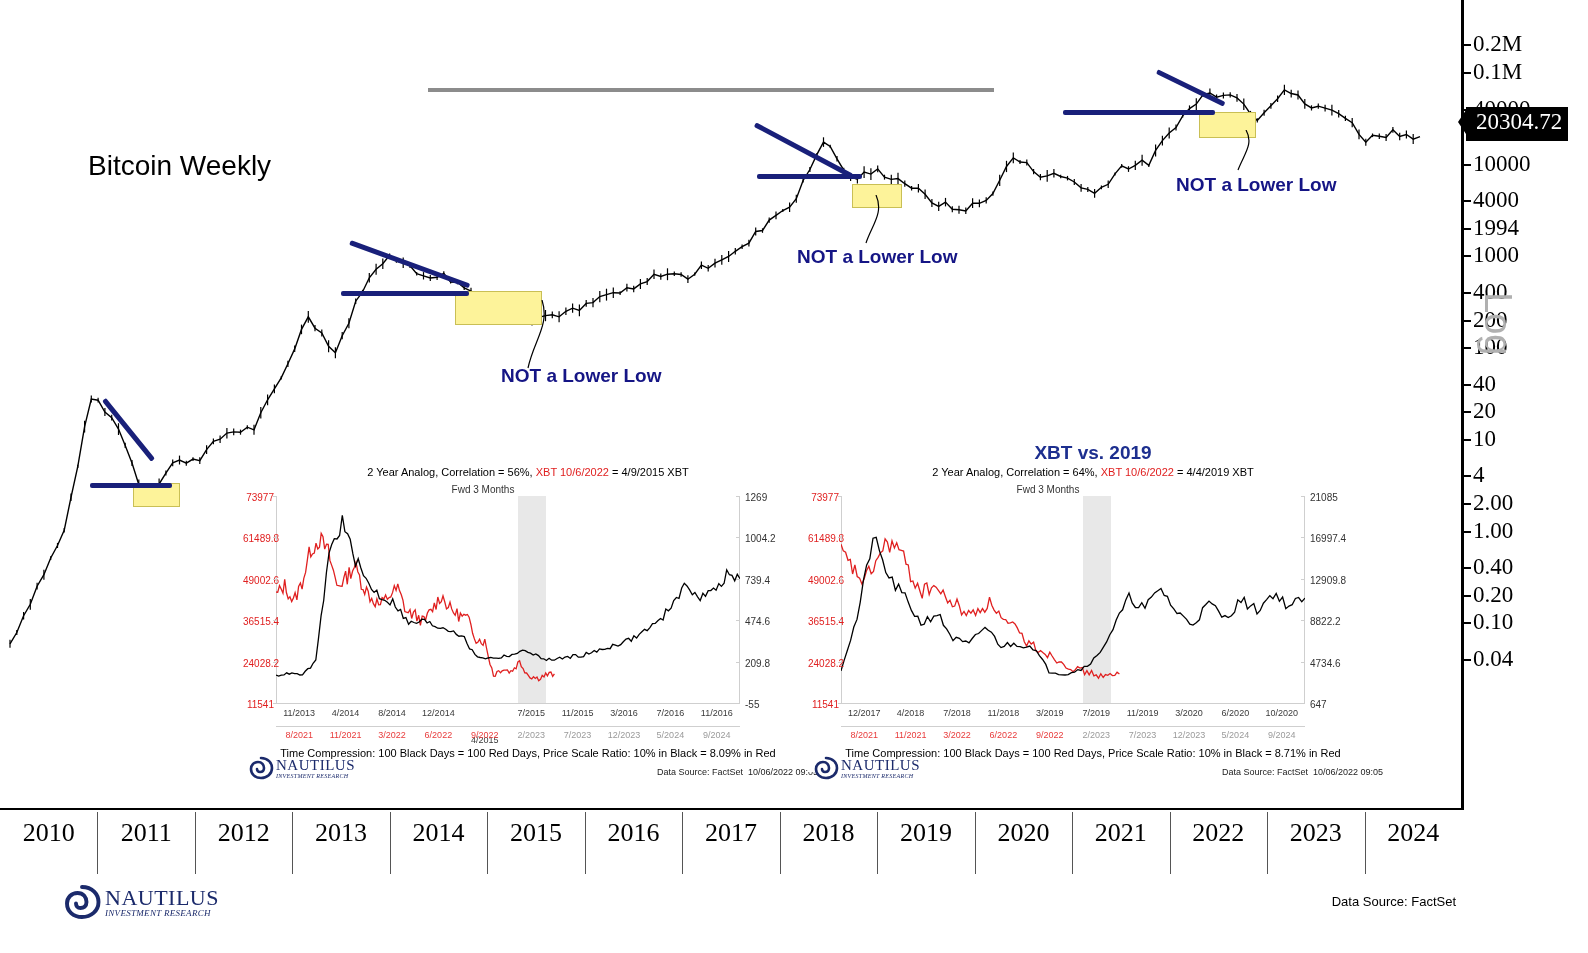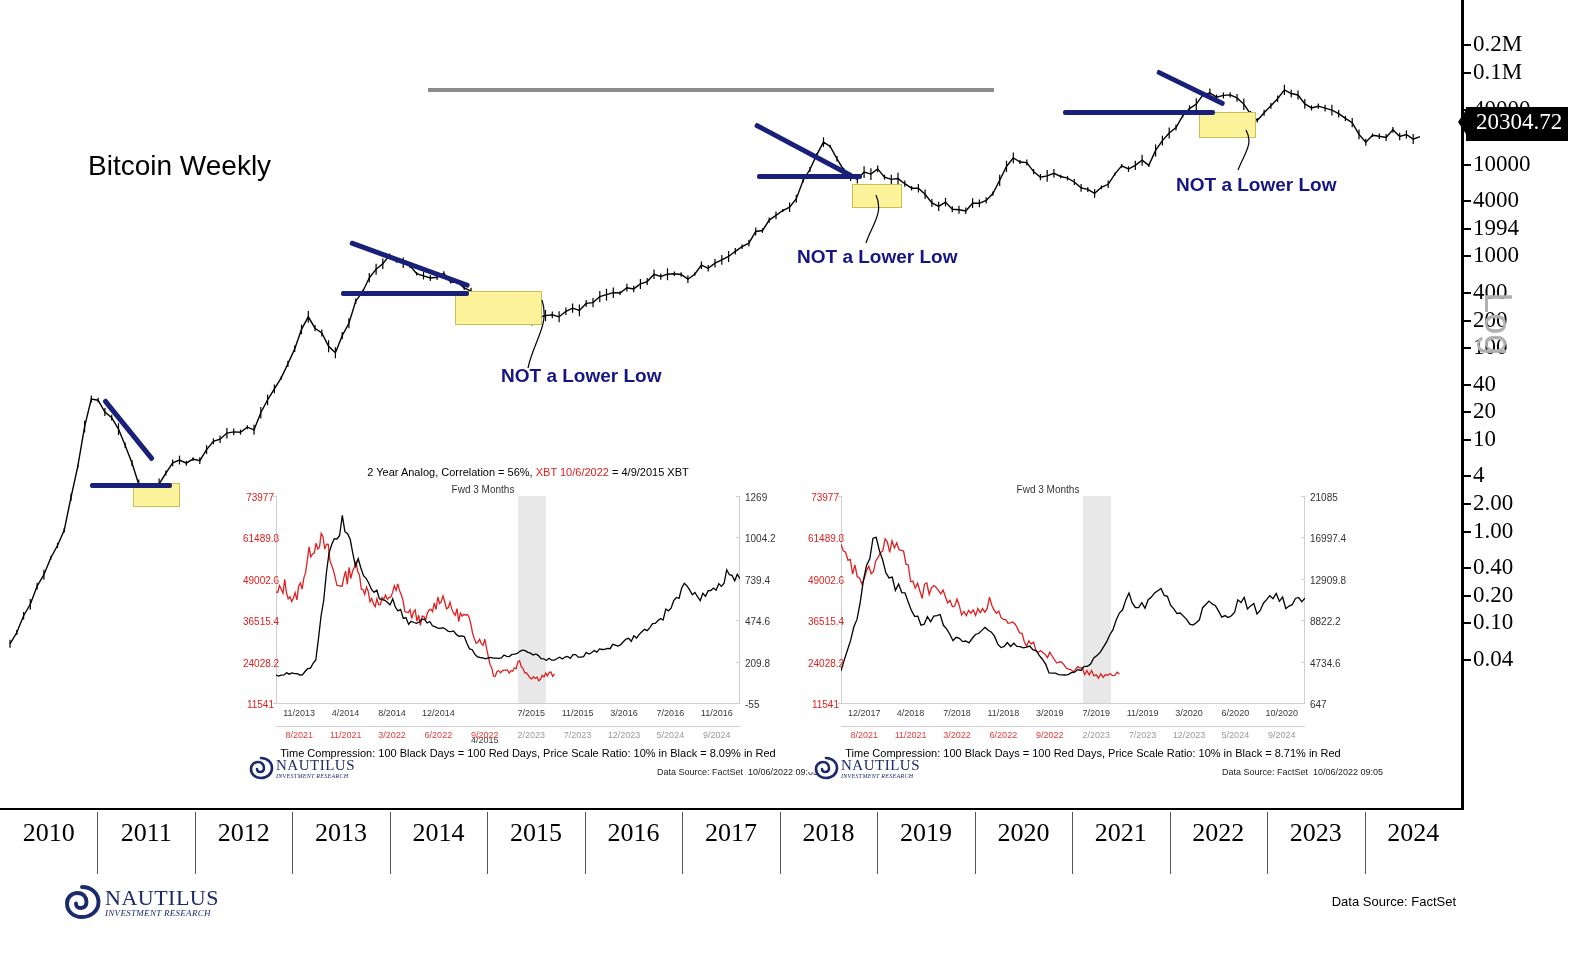--- a/index.html
+++ b/index.html
@@ -561,20 +561,24 @@
     <div class="xlab red" style="left: 172.2px; top: 290px; width: 46.4px;">6/2022</div>
     <div class="xlab red" style="left: 218.6px; top: 290px; width: 46.4px;">9/2022</div>
     <div class="xlab gry" style="left: 265px; top: 290px; width: 46.4px;">2/2023</div>
     <div class="xlab gry" style="left: 311.4px; top: 290px; width: 46.4px;">7/2023</div>
     <div class="xlab gry" style="left: 357.8px; top: 290px; width: 46.4px;">12/2023</div>
     <div class="xlab gry" style="left: 404.2px; top: 290px; width: 46.4px;">5/2024</div>
     <div class="xlab gry" style="left: 450.6px; top: 290px; width: 46.4px;">9/2024</div>
   </div>
 
 <div class="inset" style="left:808px;top:440px;width:570px;height:332px;">
+  <div class="inset-title" style="left:0;top:2px;">XBT vs. 2019</div>
+  <div class="inset-sub" style="left:0;top:26px;">
+    <span>2 Year Analog, Correlation = 64%, </span><span class="red">XBT 10/6/2022</span><span>  = 4/4/2019 XBT</span>
+  </div>
   <div class="inset-fwd" style="left:120px;top:44px;width:240px;">Fwd 3 Months</div>
 
   <div class="shade" style="left:275px;top:56px;width:28px;height:207px;"></div>
   <div class="axline" style="left:33px;top:56px;width:1px;height:207px;"></div>
   <div class="axline" style="left:496px;top:56px;width:1px;height:207px;"></div>
   <div class="axline" style="left:33px;top:263px;width:464px;height:1px;"></div>
   <div class="axline" style="left:33px;top:286px;width:464px;height:1px;"></div>
 
   <svg class="abs" style="left:33px;top:56px;" width="464" height="207" viewBox="0 0 464 207">
     <polyline class="ins-red" fill="none" stroke="#e02020" stroke-width="1.3" points="0.0,48.2 2.3,54.9 4.6,56.2 7.0,64.3 9.3,63.4 11.6,78.0 13.9,68.8 16.2,80.5 18.6,82.1 20.9,88.1 23.2,82.9 25.5,74.8 27.8,70.3 30.2,77.7 32.5,75.5 34.8,64.7 37.1,61.4 39.4,56.8 41.8,54.8 44.1,42.9 46.4,46.0 48.7,56.4 51.0,44.8 53.4,51.9 55.7,46.8 58.0,53.7 60.3,54.3 62.6,55.1 65.0,68.2 67.3,68.9 69.6,85.7 71.9,85.0 74.2,92.1 76.6,87.2 78.9,95.0 81.2,102.4 83.5,88.1 85.8,87.0 88.2,98.5 90.5,91.9 92.8,89.6 95.1,91.2 97.4,94.4 99.8,97.8 102.1,94.0 104.4,100.7 106.7,107.0 109.0,104.2 111.4,110.8 113.7,110.1 116.0,103.0 118.3,109.7 120.6,118.9 123.0,115.5 125.3,119.6 127.6,114.5 129.9,117.2 132.2,113.9 134.6,119.4 136.9,112.6 139.2,116.6 141.5,112.6 143.8,116.2 146.2,112.4 148.5,101.1 150.8,109.2 153.1,114.1 155.4,117.2 157.8,115.1 160.1,121.7 162.4,123.3 164.7,123.5 167.0,127.2 169.4,126.9 171.7,126.0 174.0,127.9 176.3,131.9 178.6,137.0 181.0,137.3 183.3,145.7 185.6,150.0 187.9,144.8 190.2,148.1 192.6,146.2 194.9,154.9 197.2,156.4 199.5,154.6 201.8,156.6 204.2,158.4 206.5,161.6 208.8,156.2 211.1,160.0 213.4,163.6 215.8,167.0 218.1,165.8 220.4,166.0 222.7,168.4 225.0,172.1 227.4,173.2 229.7,173.6 232.0,175.7 234.3,173.7 236.6,170.6 239.0,172.1 241.3,171.5 243.6,178.7 245.9,174.6 248.2,178.8 250.6,174.5 252.9,179.9 255.2,178.9 257.5,182.2 259.8,177.8 262.2,181.5 264.5,178.6 266.8,179.3 269.1,177.5 271.4,179.6 273.8,179.3 276.1,176.2 278.4,177.9"></polyline>

